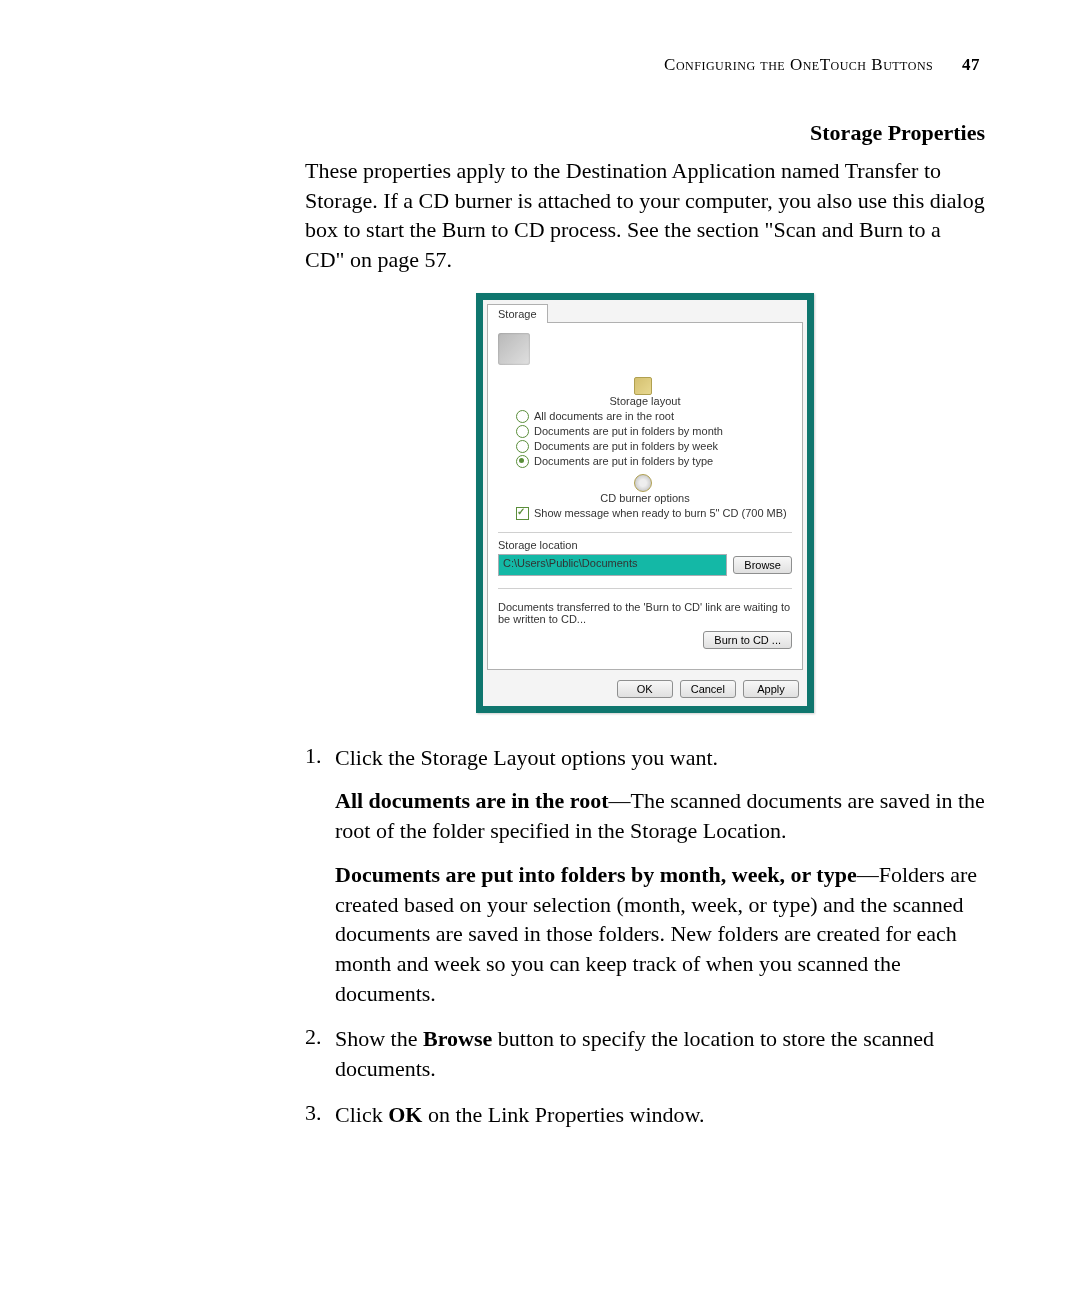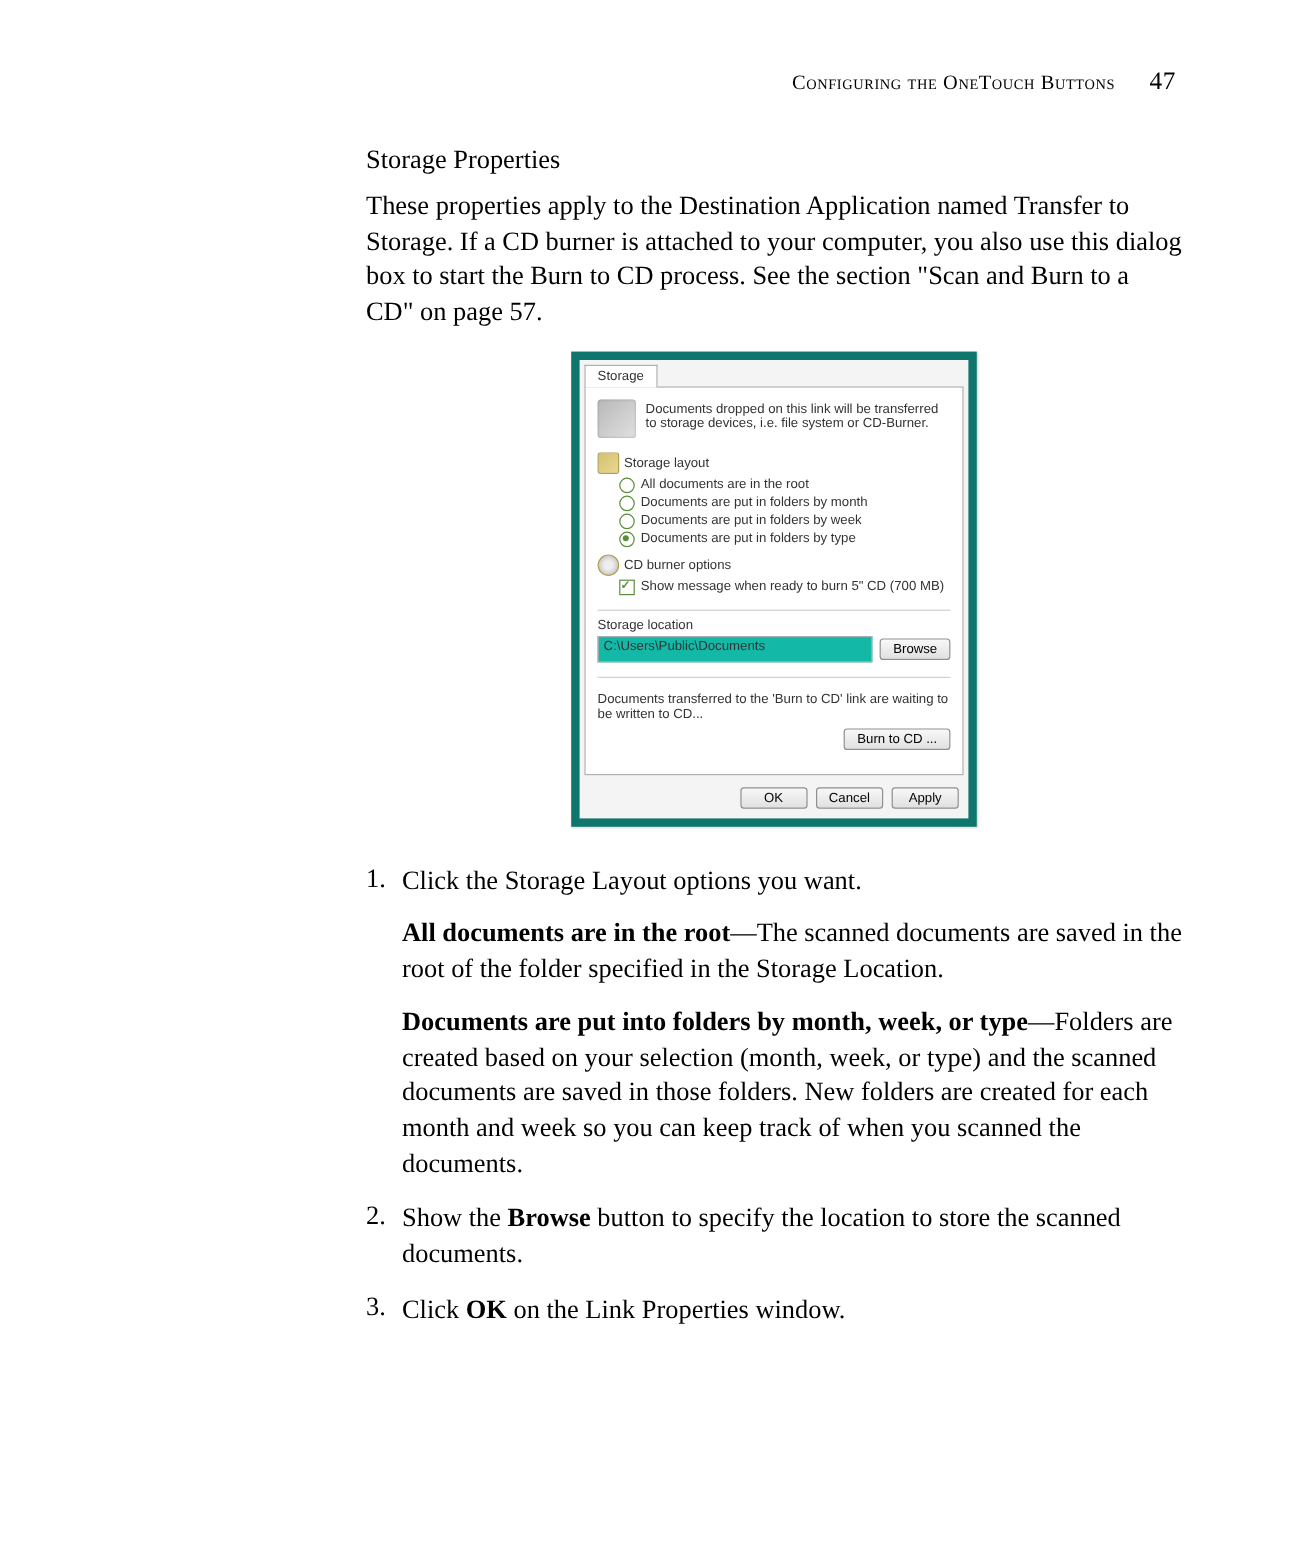--- a/index.html
+++ b/index.html
@@ -20,36 +20,37 @@
       font-size: 17px;
       letter-spacing: 0.5px;
     }
     
     .header-text {
       font-variant: small-caps;
       display: inline;
     }
     
     .page-num {
-      font-weight: normal;
-      font-size: 21px;
+      font-weight: bold;
+      font-size: 17px;
       margin-left: 24px;
     }
     
     .content {
       position: absolute;
       top: 120px;
       left: 305px;
       width: 680px;
     }
     
     .section-title {
-      font-weight: normal;
+      font-weight: bold;
       font-size: 22px;
       margin-bottom: 10px;
+      text-align: right;
     }
     
     .para {
       font-size: 22px;
       line-height: 1.35;
       margin-bottom: 18px;
     }
     
     .dialog {
       width: 324px;
@@ -103,20 +104,21 @@
     .intro-text {
       font-size: 11px;
       padding-top: 2px;
     }
     
     .section-hdr {
       display: flex;
       align-items: center;
       margin-bottom: 3px;
       margin-top: 6px;
+      flex-direction: column;
     }
     
     .small-icon {
       width: 16px;
       height: 16px;
       margin-right: 4px;
       display: inline-block;
       background: linear-gradient(135deg, #d4c070, #e8d890);
       border: 1px solid #b0a050;
       border-radius: 2px;
@@ -270,21 +272,20 @@
 
 <div class="content">
   <div class="section-title">Storage Properties</div>
   <div class="para">These properties apply to the Destination Application named Transfer to Storage. If a CD burner is attached to your computer, you also use this dialog box to start the Burn to CD process. See the section "Scan and Burn to a CD" on page 57.</div>
 
   <div class="dialog">
     <div class="tab">Storage</div>
     <div class="dialog-body">
       <div class="intro-row">
         <div class="intro-icon"></div>
-        <div class="intro-text">Documents dropped on this link will be transferred to storage devices, i.e. file system or CD-Burner.</div>
       </div>
 
       <div class="section-hdr">
         <span class="small-icon"></span>
         <span>Storage layout</span>
       </div>
       <div class="radio-row">
         <span class="radio"></span>
         <span>All documents are in the root</span>
       </div>

